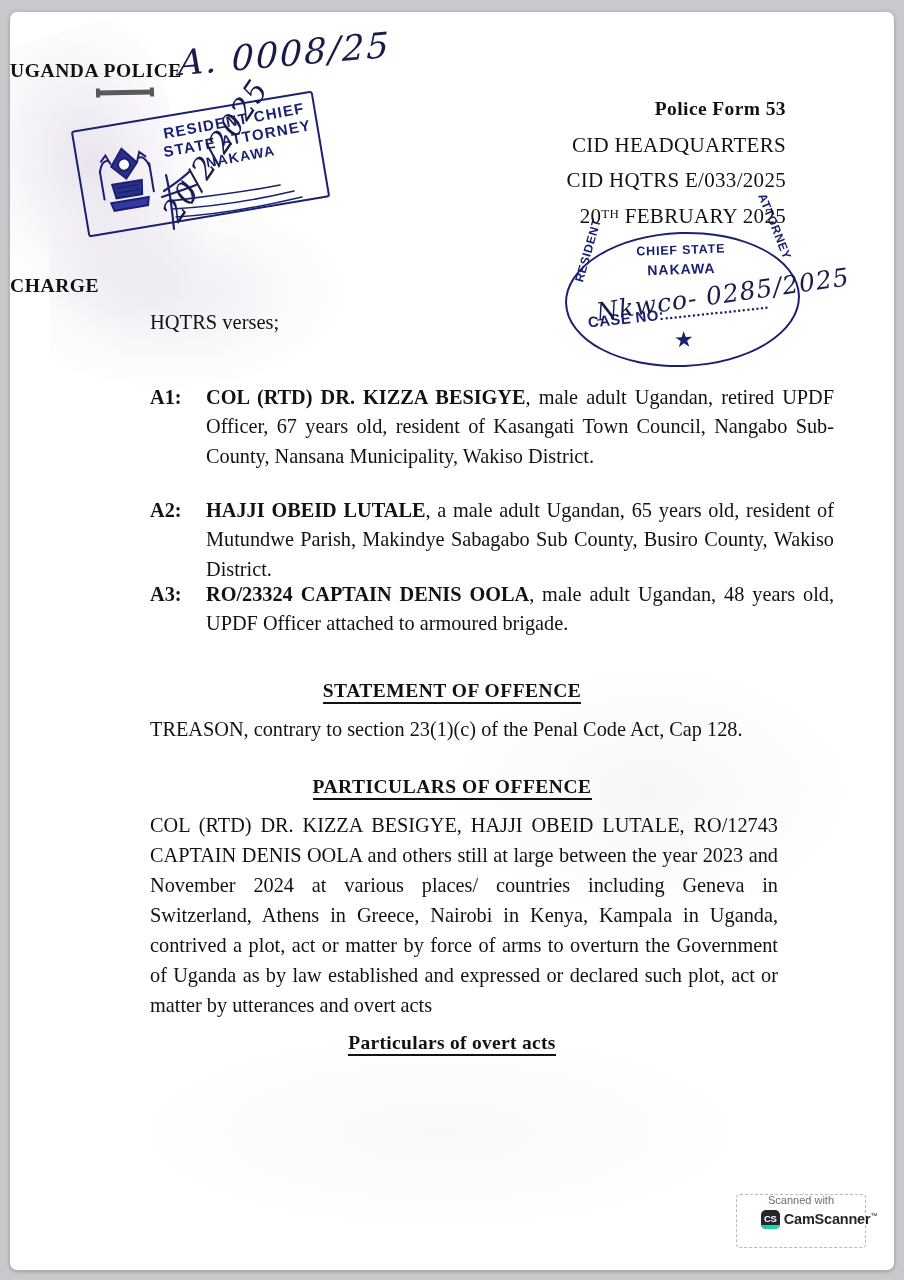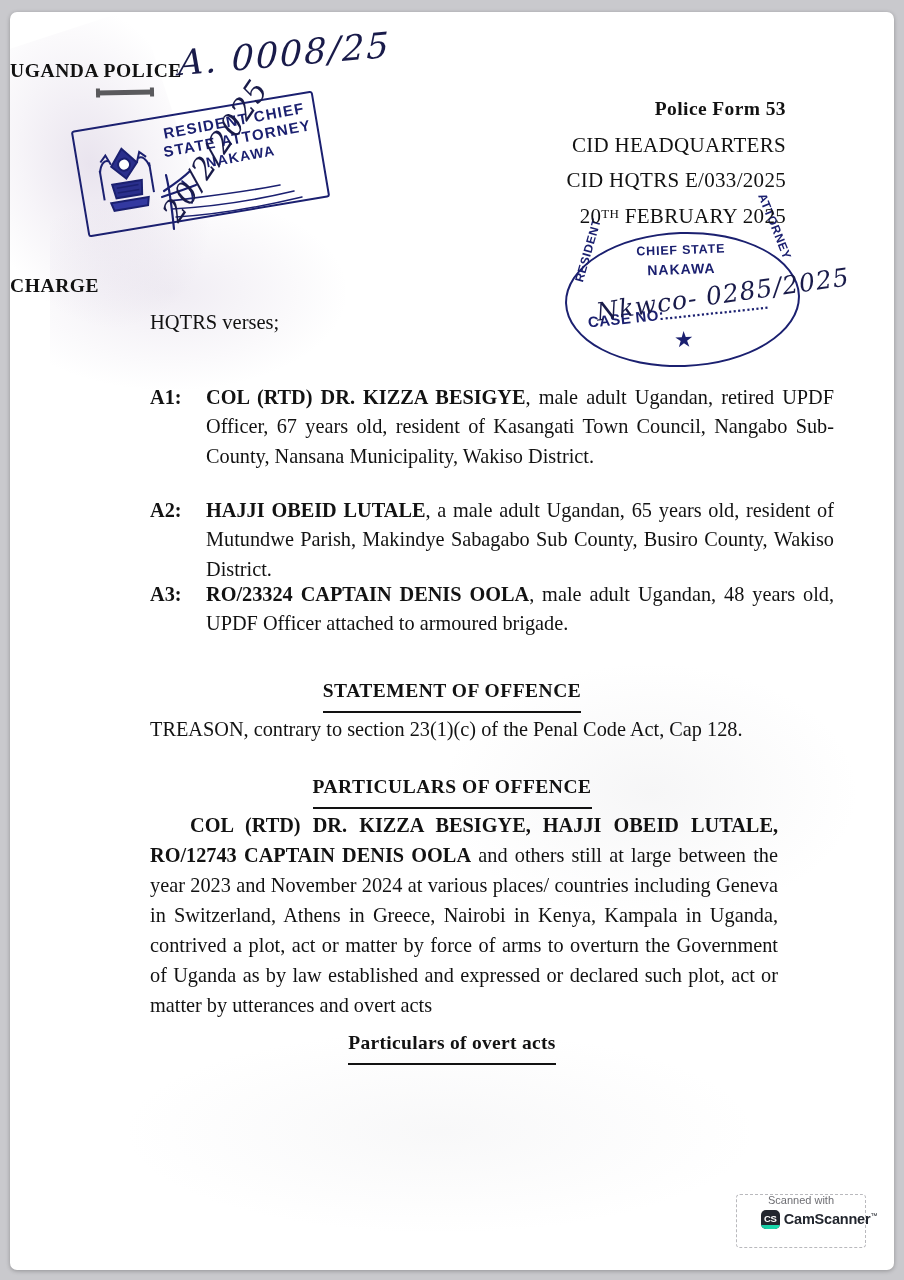--- a/index.html
+++ b/index.html
@@ -292,42 +292,42 @@
 
   .section-heading {
     position: absolute;
     left: 0; width: 884px;
     text-align: center;
     font-weight: 700;
     color: #121212;
   }
   .section-heading span {
     border-bottom: 2.2px solid #121212;
-    padding-bottom: 10px;
+    padding-bottom: 1px;
   }
   #statement-of-offence-heading { top: 668px; font-size: 19.5px; letter-spacing: 0.5px; }
   #particulars-of-offence-heading { top: 764px; font-size: 19.5px; letter-spacing: 0.5px; }
   #particulars-overt-heading { top: 1020px; font-size: 19.5px; letter-spacing: 0.3px; }
 
   #statement-of-offence-text {
     left: 140px; top: 703px;
     width: 628px;
     font-size: 20.3px;
     line-height: 1.45;
     text-align: justify;
   }
   #particulars-of-offence-text {
     left: 140px; top: 798px;
     width: 628px;
     font-size: 20.3px;
     line-height: 1.48;
     text-align: justify;
     text-justify: inter-word;
   }
-  #particulars-of-offence-text b { font-weight: 700; margin-left: 40px; }
+  #particulars-of-offence-text b { font-weight: 400; }
 
   
   #camscanner-watermark {
     position: absolute;
     right: 28px;
     bottom: 22px;
     width: 128px;
     height: 52px;
     border: 1.6px dashed #b9b9bd;
     border-radius: 4px;

